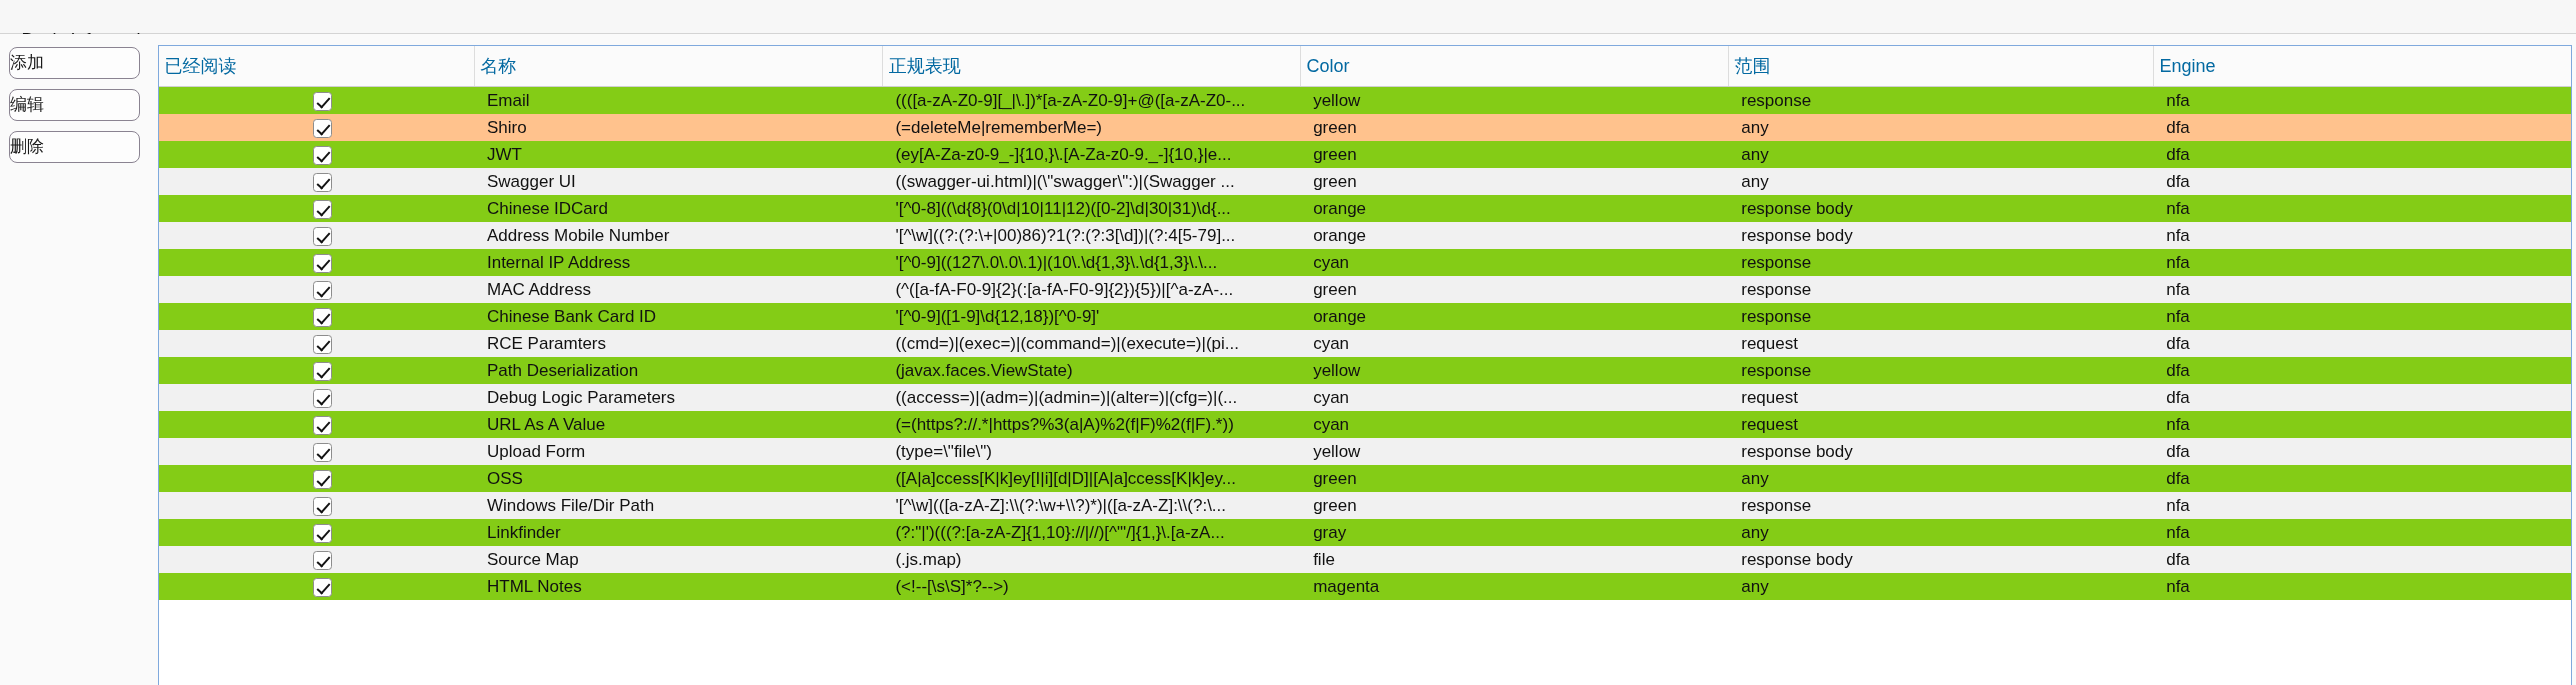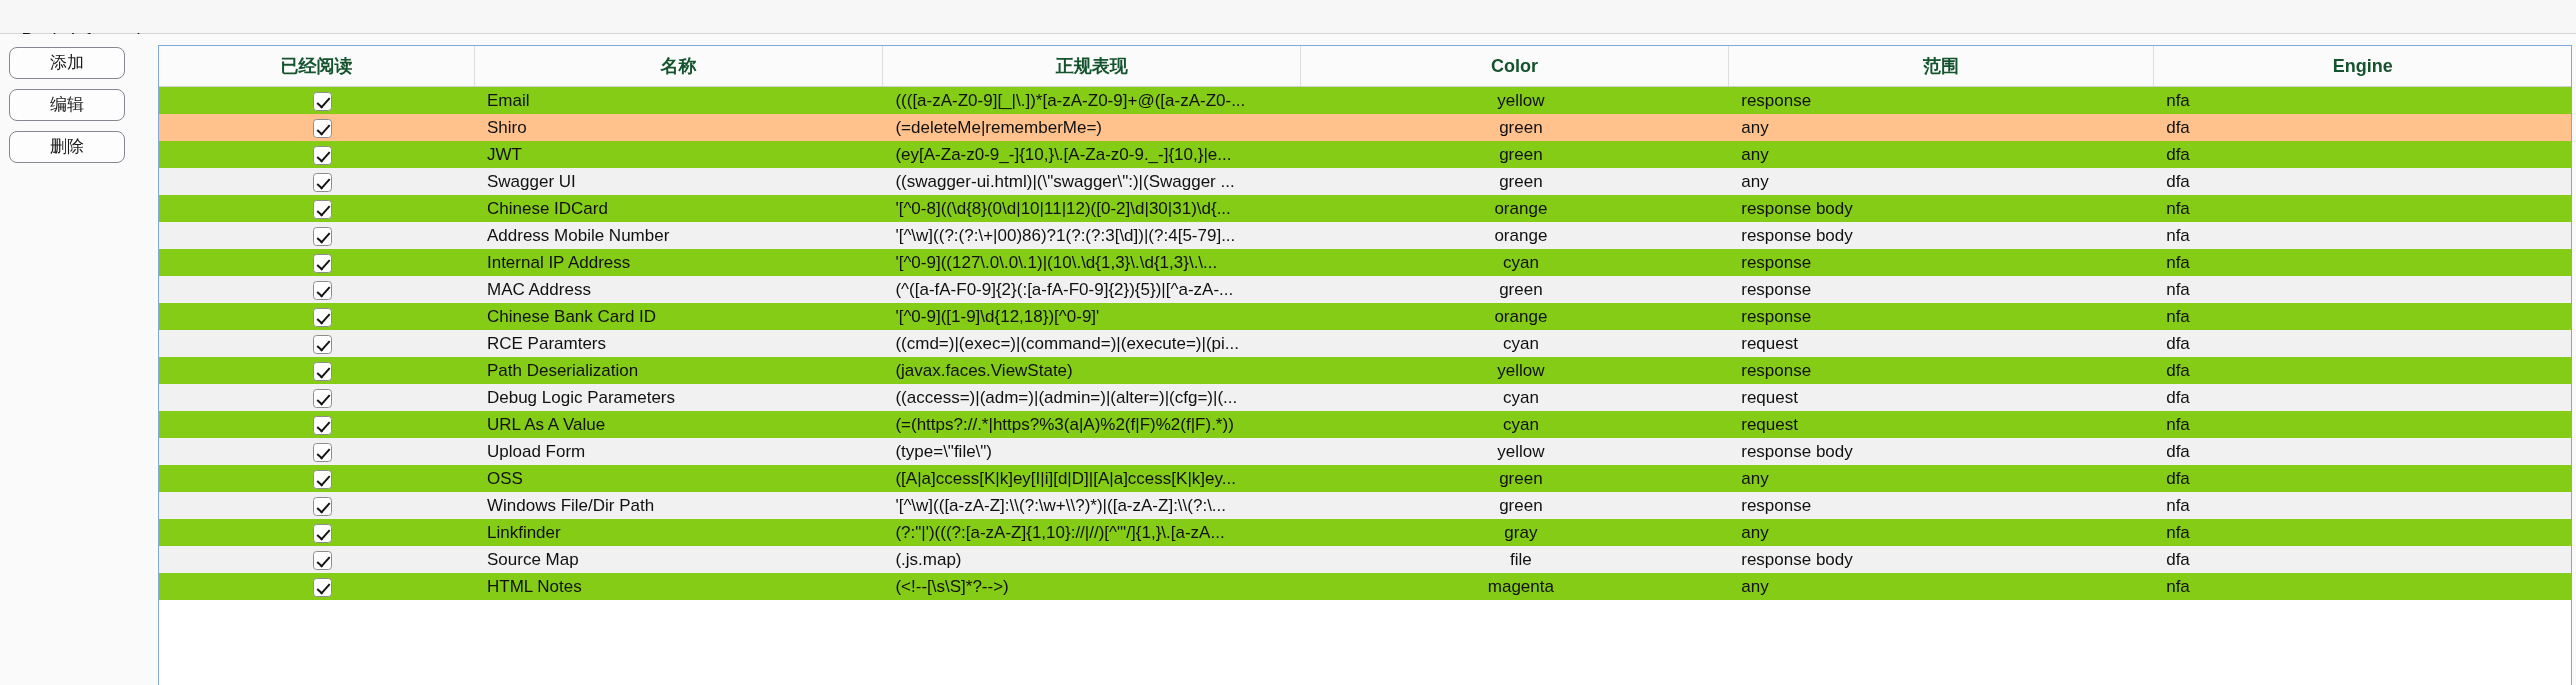--- a/index.html
+++ b/index.html
@@ -56,31 +56,31 @@
 
   
   #rail {
     width: 149px;
     flex: 0 0 149px;
     padding: 12.6px 9px 0 9px;
     background: #fafafa;
   }
   .rail-btn {
     display: block;
-    width: 116px;
+    width: 131px;
     height: 32px;
     margin-bottom: 10px;
     background: #fdfdfd;
     border: 0.9px solid #8a8391;
     border-radius: 8px;
     font-family: "Liberation Sans", "DejaVu Sans", sans-serif;
     font-size: 17px;
     color: #1a1a1a;
     line-height: 30.5px;
-    text-align: center;
+    text-align: left;
     cursor: pointer;
     user-select: none;
   }
 
   
   #table-panel {
     flex: 1 1 auto;
     margin: 10.8px 3.6px 0 9px;
     border: 1.8px solid #7fa9dd;
     border-bottom: none;
@@ -92,24 +92,24 @@
   table#rules {
     width: 100%;
     border-collapse: collapse;
     table-layout: fixed;
     font-size: 17px;
     color: #111111;
   }
   table#rules thead th {
     height: 41px;
     background: #fbfbfb;
-    font-weight: bold;
+    font-weight: normal;
     font-size: 18px;
-    color: #14532d;
-    text-align: center;
+    color: #0369a1;
+    text-align: left;
     border-right: 0.9px solid #dddddd;
     border-bottom: 0.9px solid #d0d0d0;
     padding: 0 5.4px;
     white-space: nowrap;
   }
   table#rules thead th:last-child { border-right: none; }
 
   table#rules tbody tr { height: 27px; }
   table#rules tbody tr.alt   { background: #f1f1f1; }
   table#rules tbody tr.plain { background: #84cc16; }
@@ -120,21 +120,21 @@
     height: 27px;
     line-height: 27px;
     white-space: nowrap;
     overflow: hidden;
     text-overflow: clip;
     border: none;
   }
   td.c-check { text-align: center; padding: 0; }
   td.c-name  { padding-left: 12.6px; }
   td.c-regex { padding-left: 12.6px; }
-  td.c-color { padding-left: 12.6px; text-align: center; }
+  td.c-color { padding-left: 12.6px; }
   td.c-scope { padding-left: 12.6px; }
   td.c-engine{ padding-left: 12.6px; }
 
   
   col.w-check  { width: 305px; }
   col.w-name   { width: 395px; }
   col.w-regex  { width: 404px; }
   col.w-color  { width: 414px; }
   col.w-scope  { width: 411px; }
   col.w-engine { width: 404px; }

